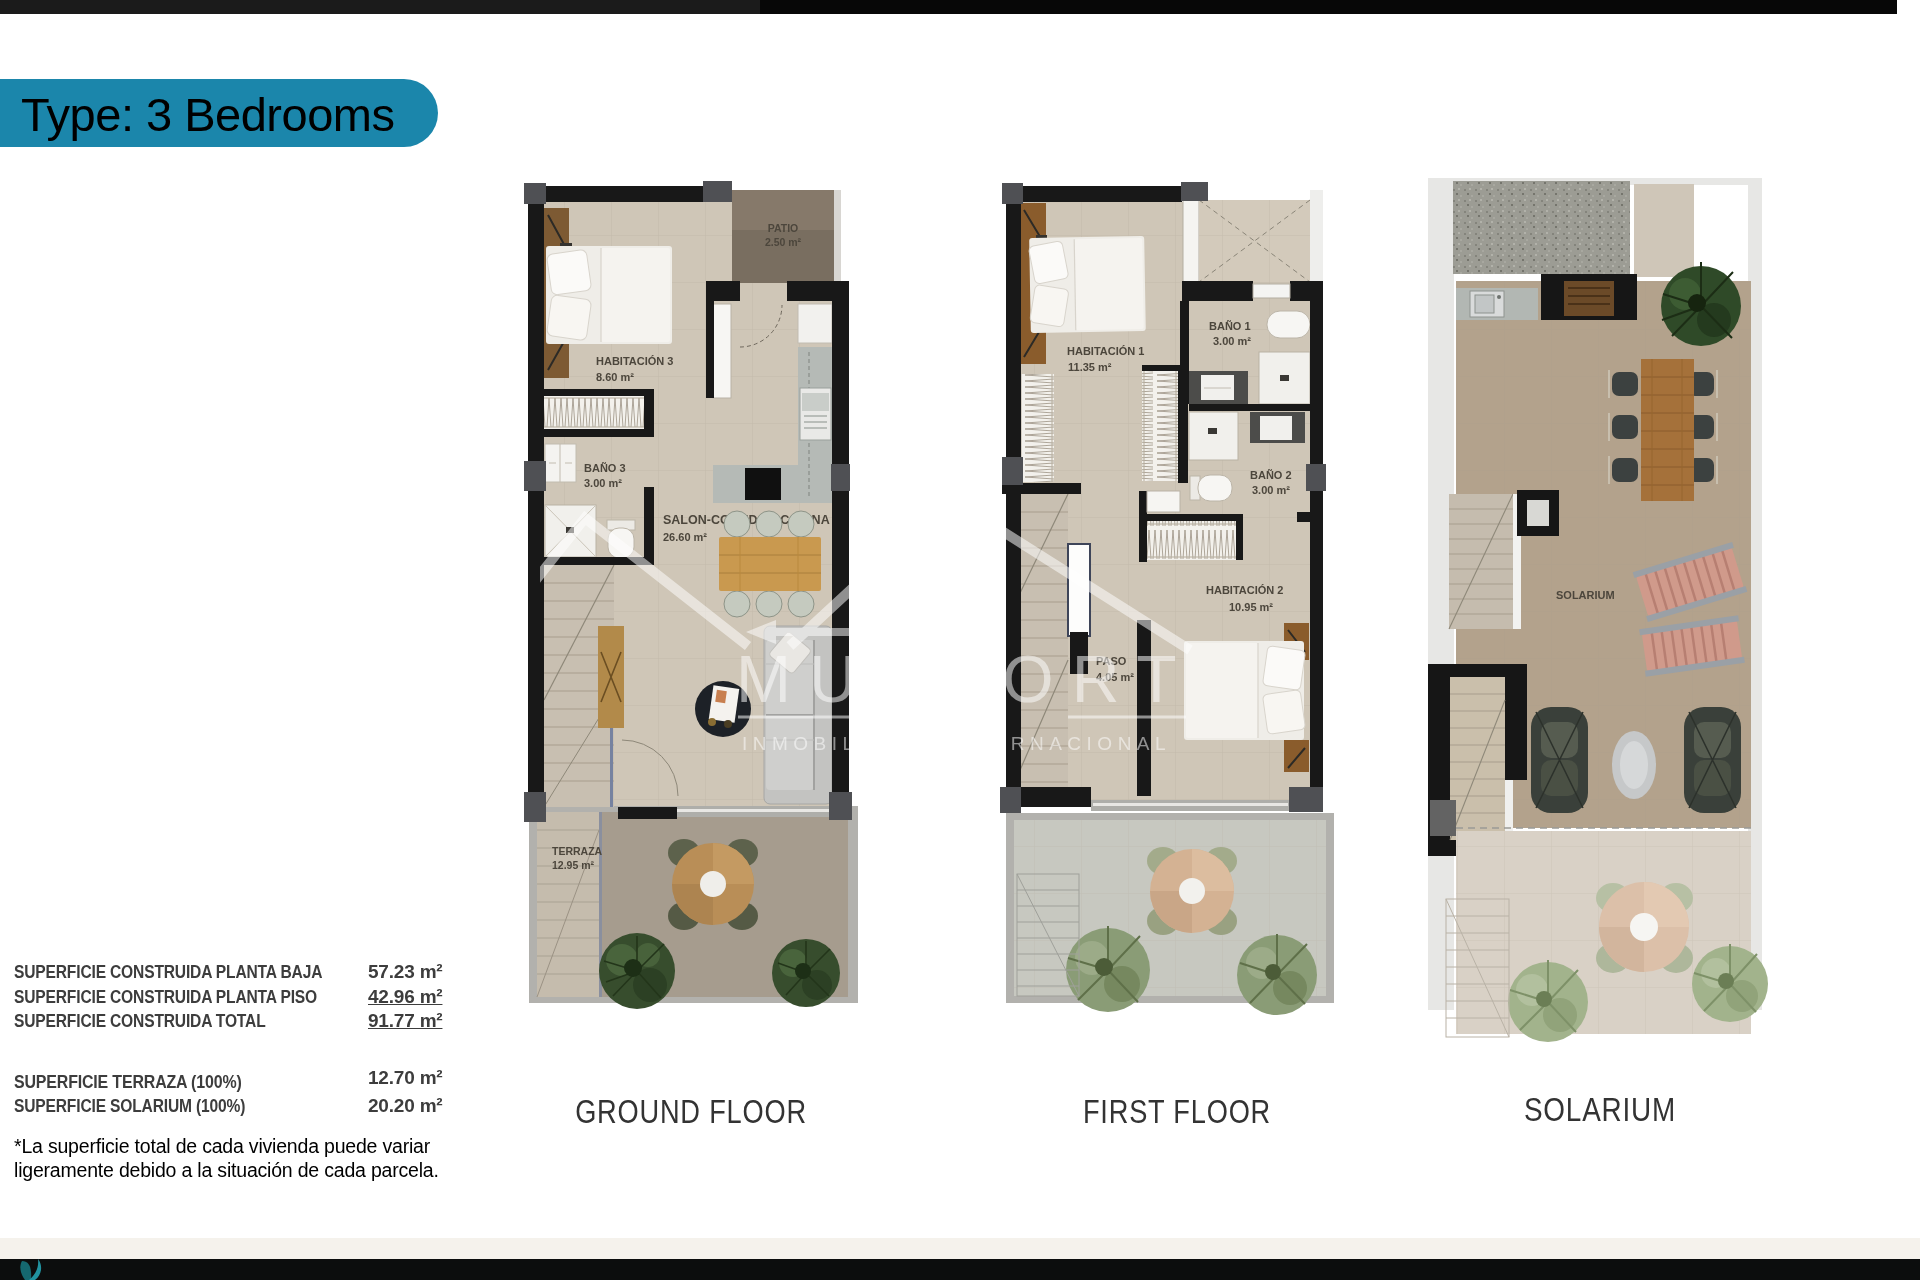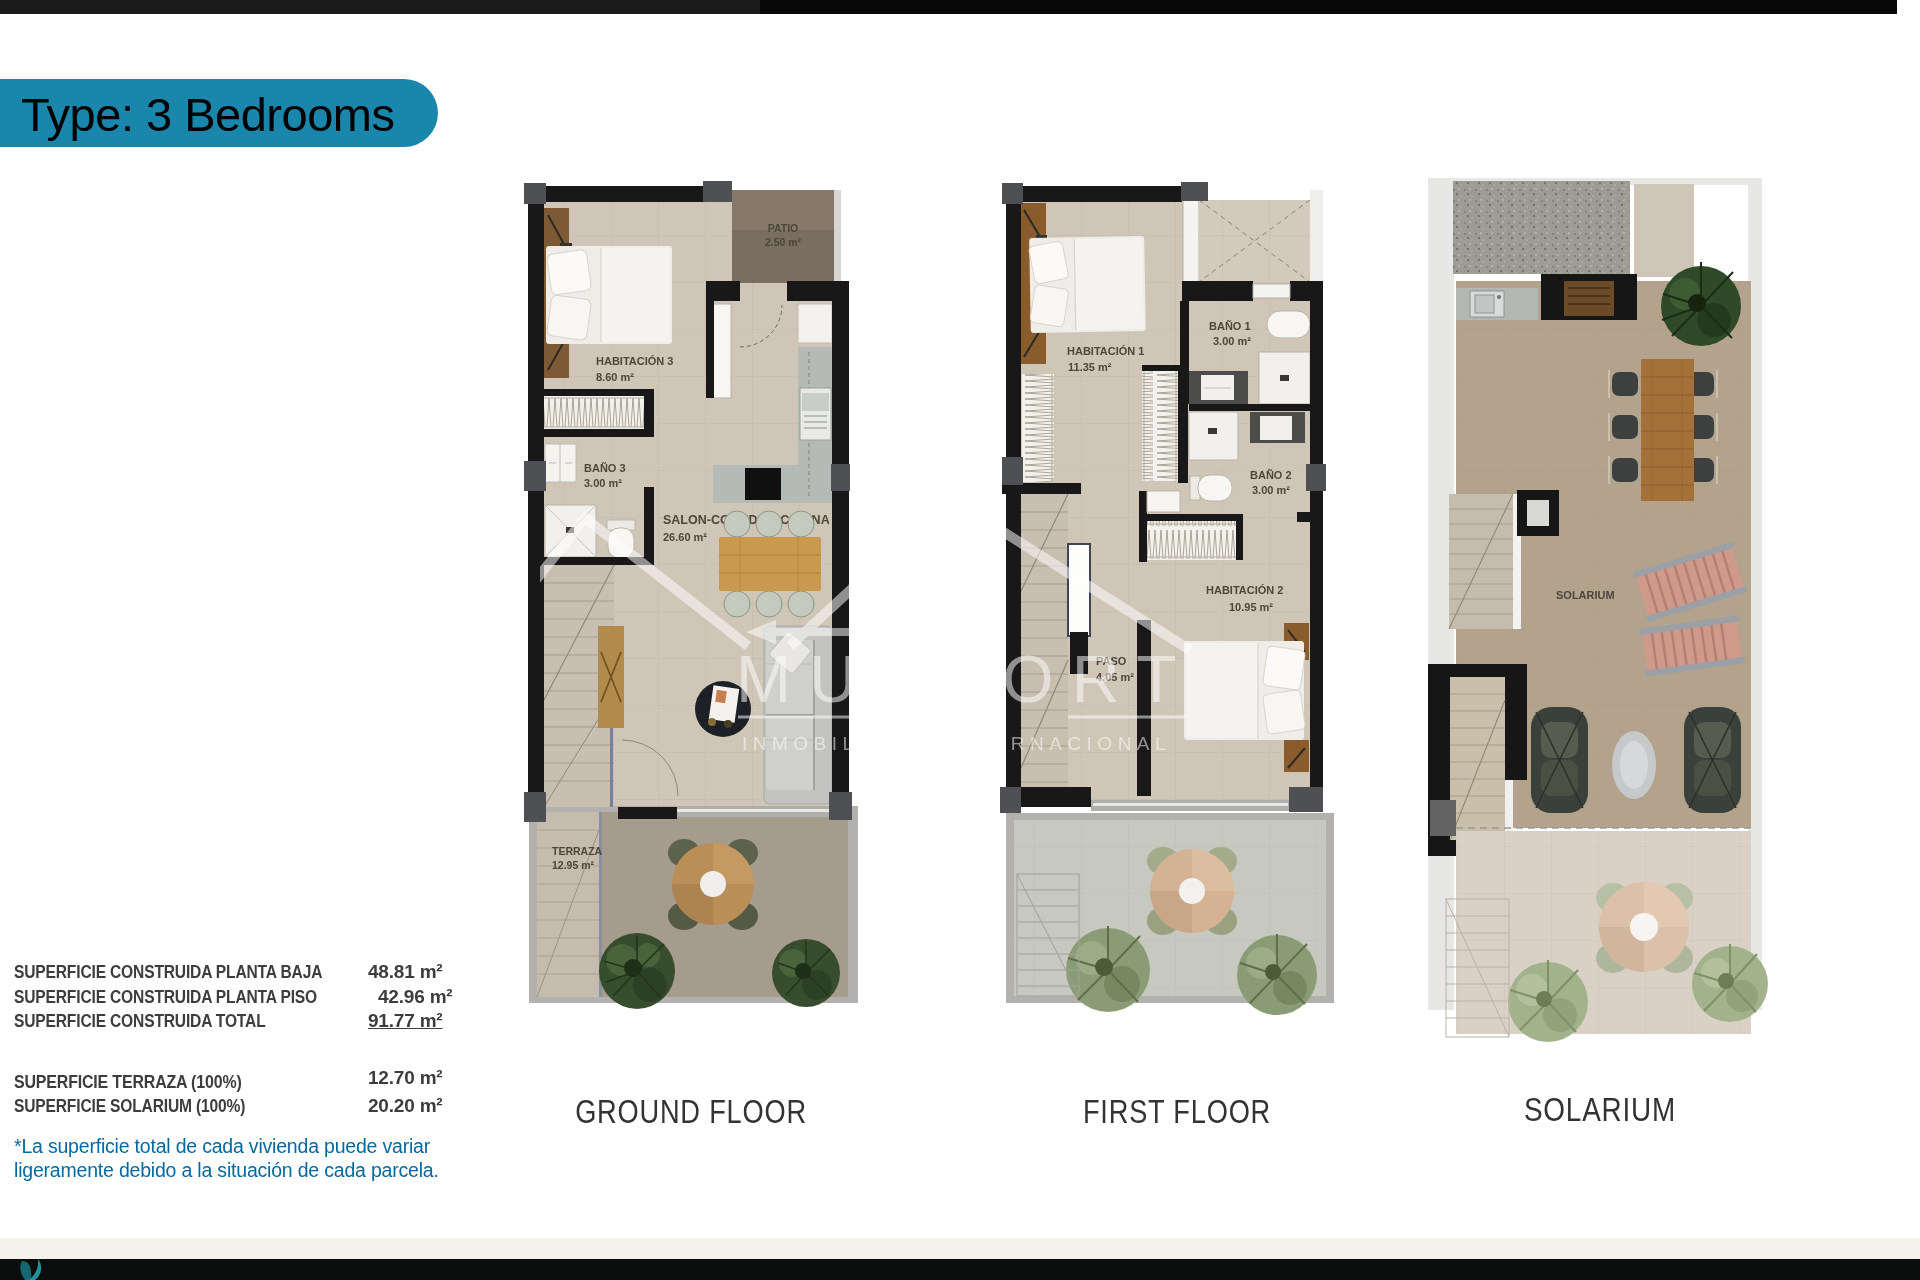--- a/index.html
+++ b/index.html
@@ -617,36 +617,36 @@
     <path d="M776,620 L746,632 L776,644 Z" fill="#ffffff"></path>
     <text x="736" y="702" font-size="66" letter-spacing="18" fill="#ffffff" font-family="Liberation Sans, sans-serif">MURPORT</text>
     <path d="M738,717 H852 M1068,717 H1186" stroke="#ffffff" stroke-width="3"></path>
     <text x="742" y="750" font-size="19" letter-spacing="5.5" fill="#ffffff" font-family="Liberation Sans, sans-serif">INMOBILIARIA INTERNACIONAL</text>
   </g>
 </svg>
 
 <div class="abs" style="left:14px;top:961px;width:440px;font-size:19px;color:#3d3d3d;font-weight:bold;letter-spacing:-0.2px;">
 
   <div class="abs" style="left:0;top:0;white-space:nowrap;transform:scaleX(0.82);transform-origin:0 0;">SUPERFICIE CONSTRUIDA PLANTA BAJA</div>
-  <div class="abs" style="left:354px;top:0;white-space:nowrap;">48.81 m²</div>
+  <div class="abs" style="left:354px;top:0;white-space:nowrap;">57.23 m²</div>
 
   <div class="abs" style="left:0;top:25px;white-space:nowrap;transform:scaleX(0.82);transform-origin:0 0;">SUPERFICIE CONSTRUIDA PLANTA PISO</div>
-  <div class="abs" style="left:364px;top:25px;white-space:nowrap;">42.96 m²</div>
+  <div class="abs" style="left:354px;top:25px;white-space:nowrap;text-decoration:underline;">42.96 m²</div>
 
   <div class="abs" style="left:0;top:49px;white-space:nowrap;font-weight:900;transform:scaleX(0.82);transform-origin:0 0;">SUPERFICIE CONSTRUIDA TOTAL</div>
   <div class="abs" style="left:354px;top:49px;white-space:nowrap;font-weight:900;text-decoration:underline;">91.77 m²</div>
 
   <div class="abs" style="left:0;top:110px;white-space:nowrap;transform:scaleX(0.84);transform-origin:0 0;">SUPERFICIE TERRAZA (100%)</div>
   <div class="abs" style="left:354px;top:106px;white-space:nowrap;">12.70 m²</div>
 
   <div class="abs" style="left:0;top:134px;white-space:nowrap;transform:scaleX(0.82);transform-origin:0 0;">SUPERFICIE SOLARIUM (100%)</div>
   <div class="abs" style="left:354px;top:134px;white-space:nowrap;">20.20 m²</div>
 </div>
 
-<div class="abs" style="left:14px;top:1135px;width:470px;font-size:19.5px;line-height:23.5px;letter-spacing:-0.2px;color:#0369a1;">*La superficie total de cada vivienda puede variar ligeramente debido a la situación de cada parcela.</div>
+<div class="abs" style="left:14px;top:1135px;width:470px;font-size:19.5px;line-height:23.5px;letter-spacing:-0.2px;color:#000000;">*La superficie total de cada vivienda puede variar ligeramente debido a la situación de cada parcela.</div>
 
 <div class="abs" style="left:541px;top:1092px;width:300px;text-align:center;font-size:34px;color:#333333;letter-spacing:1px;transform:scaleX(0.80);">GROUND FLOOR</div>
 
 <div class="abs" style="left:1027px;top:1092px;width:300px;text-align:center;font-size:34px;color:#333333;letter-spacing:1px;transform:scaleX(0.80);">FIRST FLOOR</div>
 
 <div class="abs" style="left:1450px;top:1090px;width:300px;text-align:center;font-size:34px;color:#333333;letter-spacing:1px;transform:scaleX(0.82);">SOLARIUM</div>
 
 <div class="abs" style="left:0;top:1238px;width:1920px;height:21px;background:#f5f2ec;"></div>
 
 <div class="abs" style="left:0;top:1259px;width:1920px;height:21px;background:#0c0d0d;"></div>

